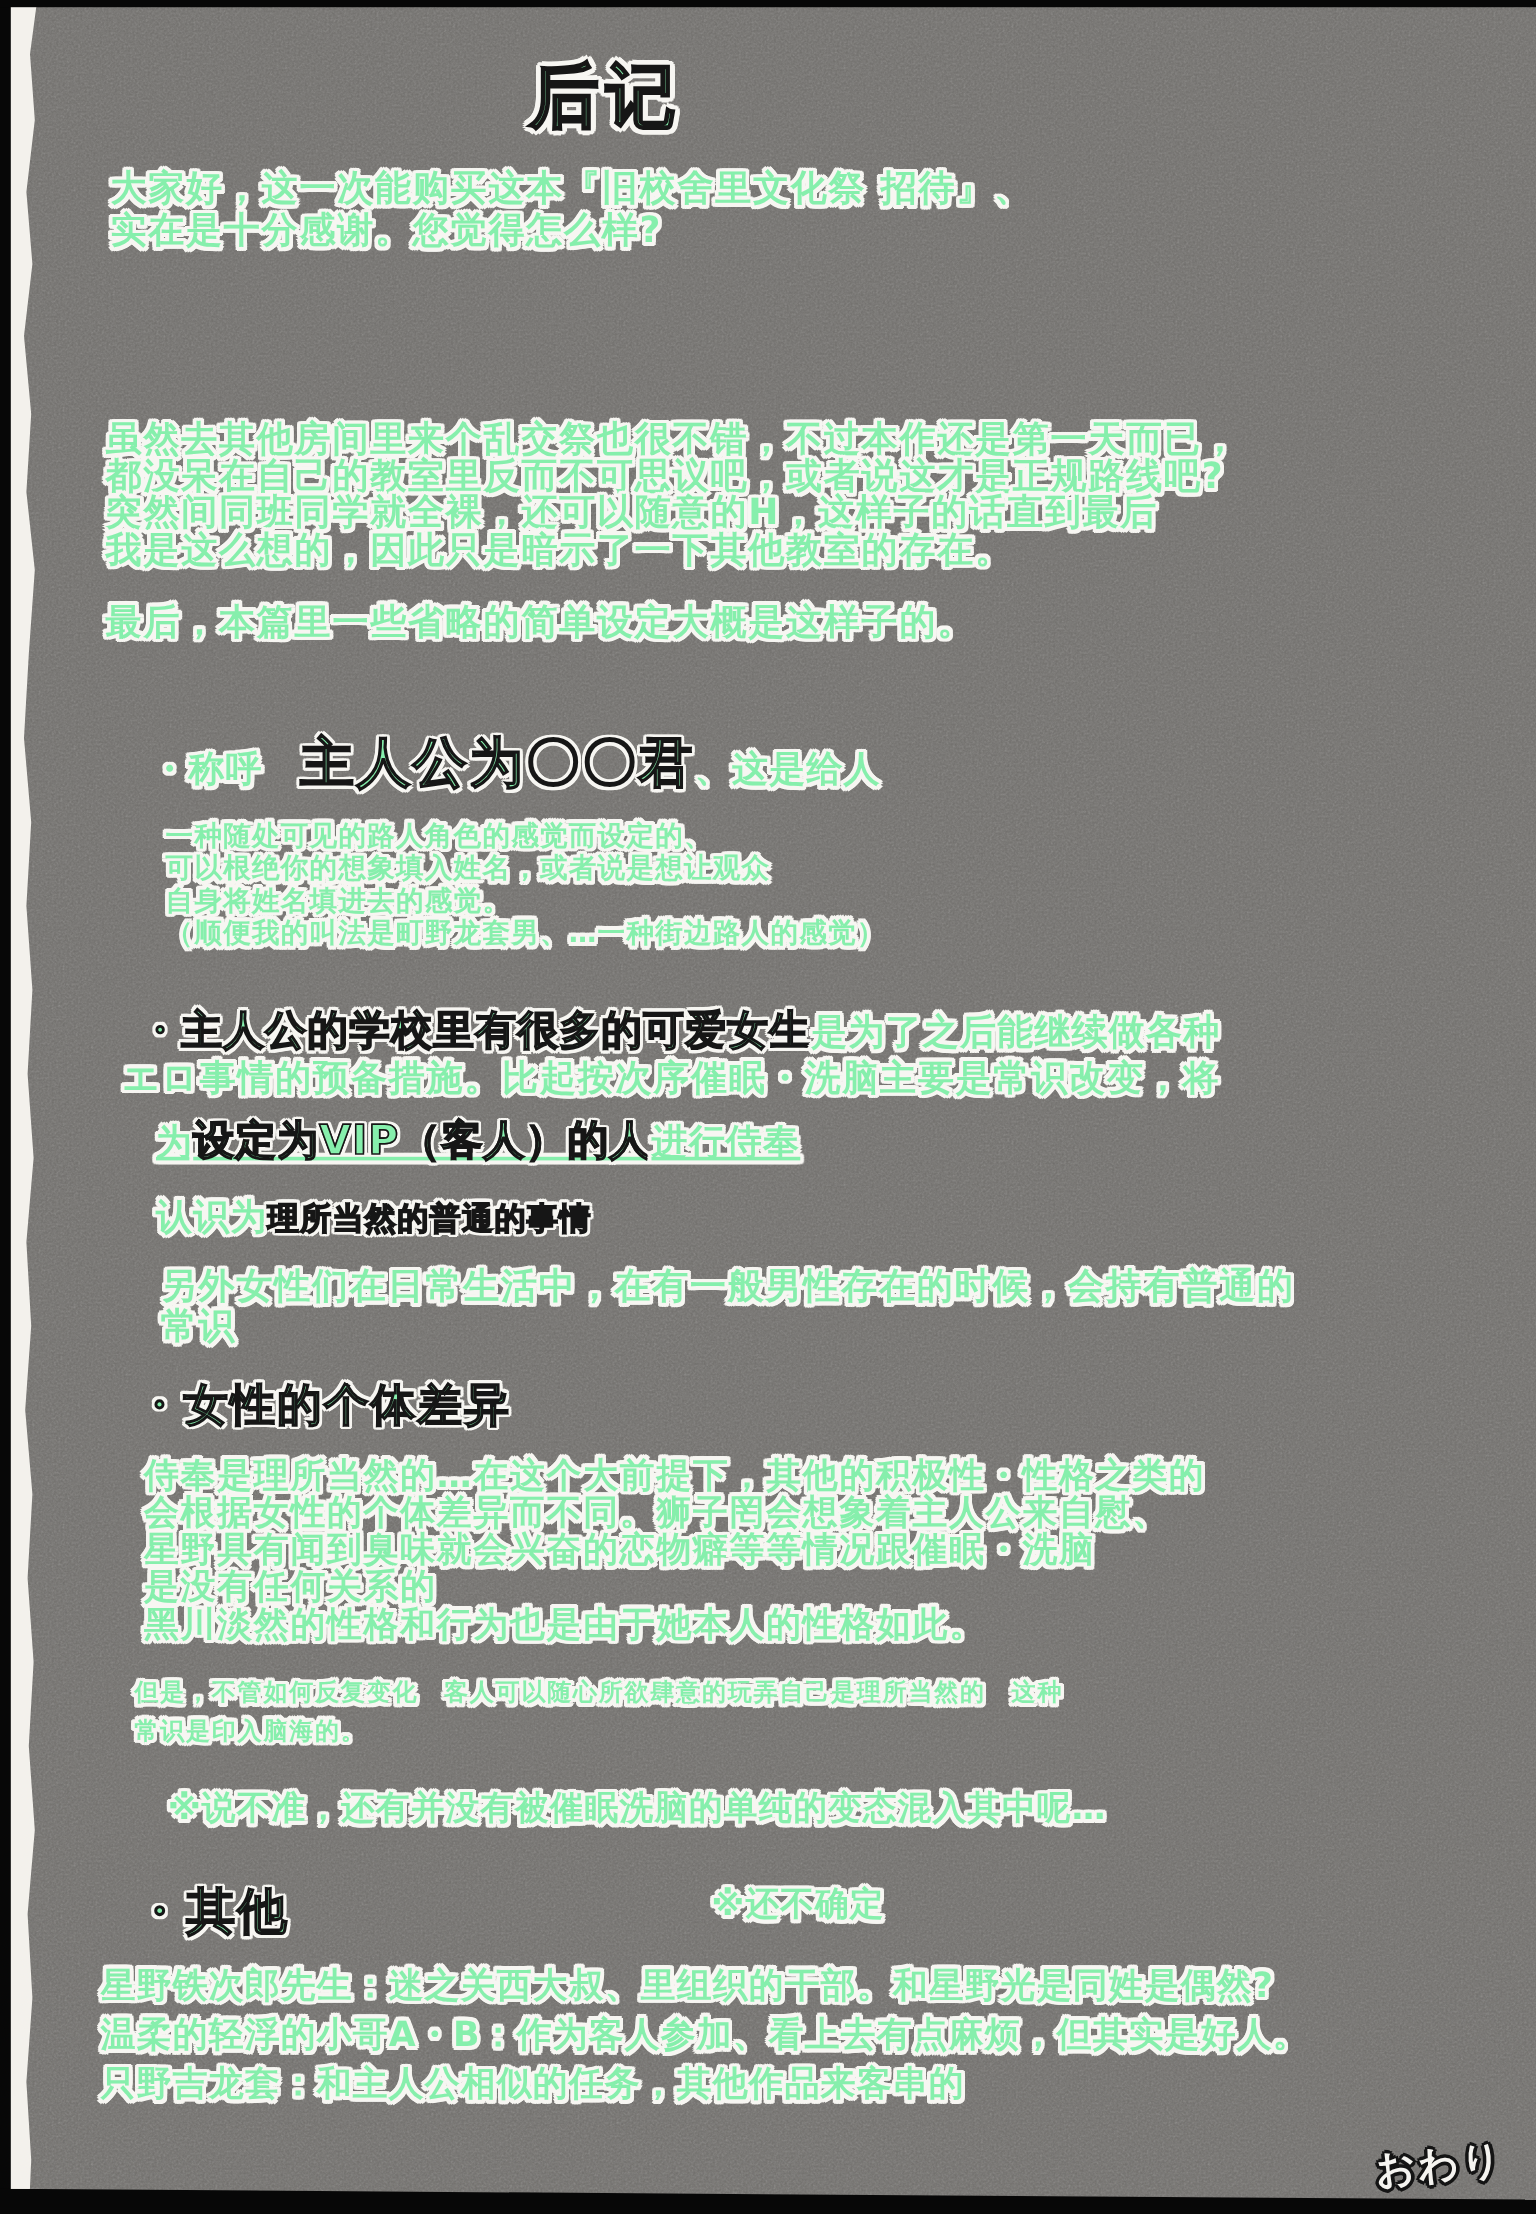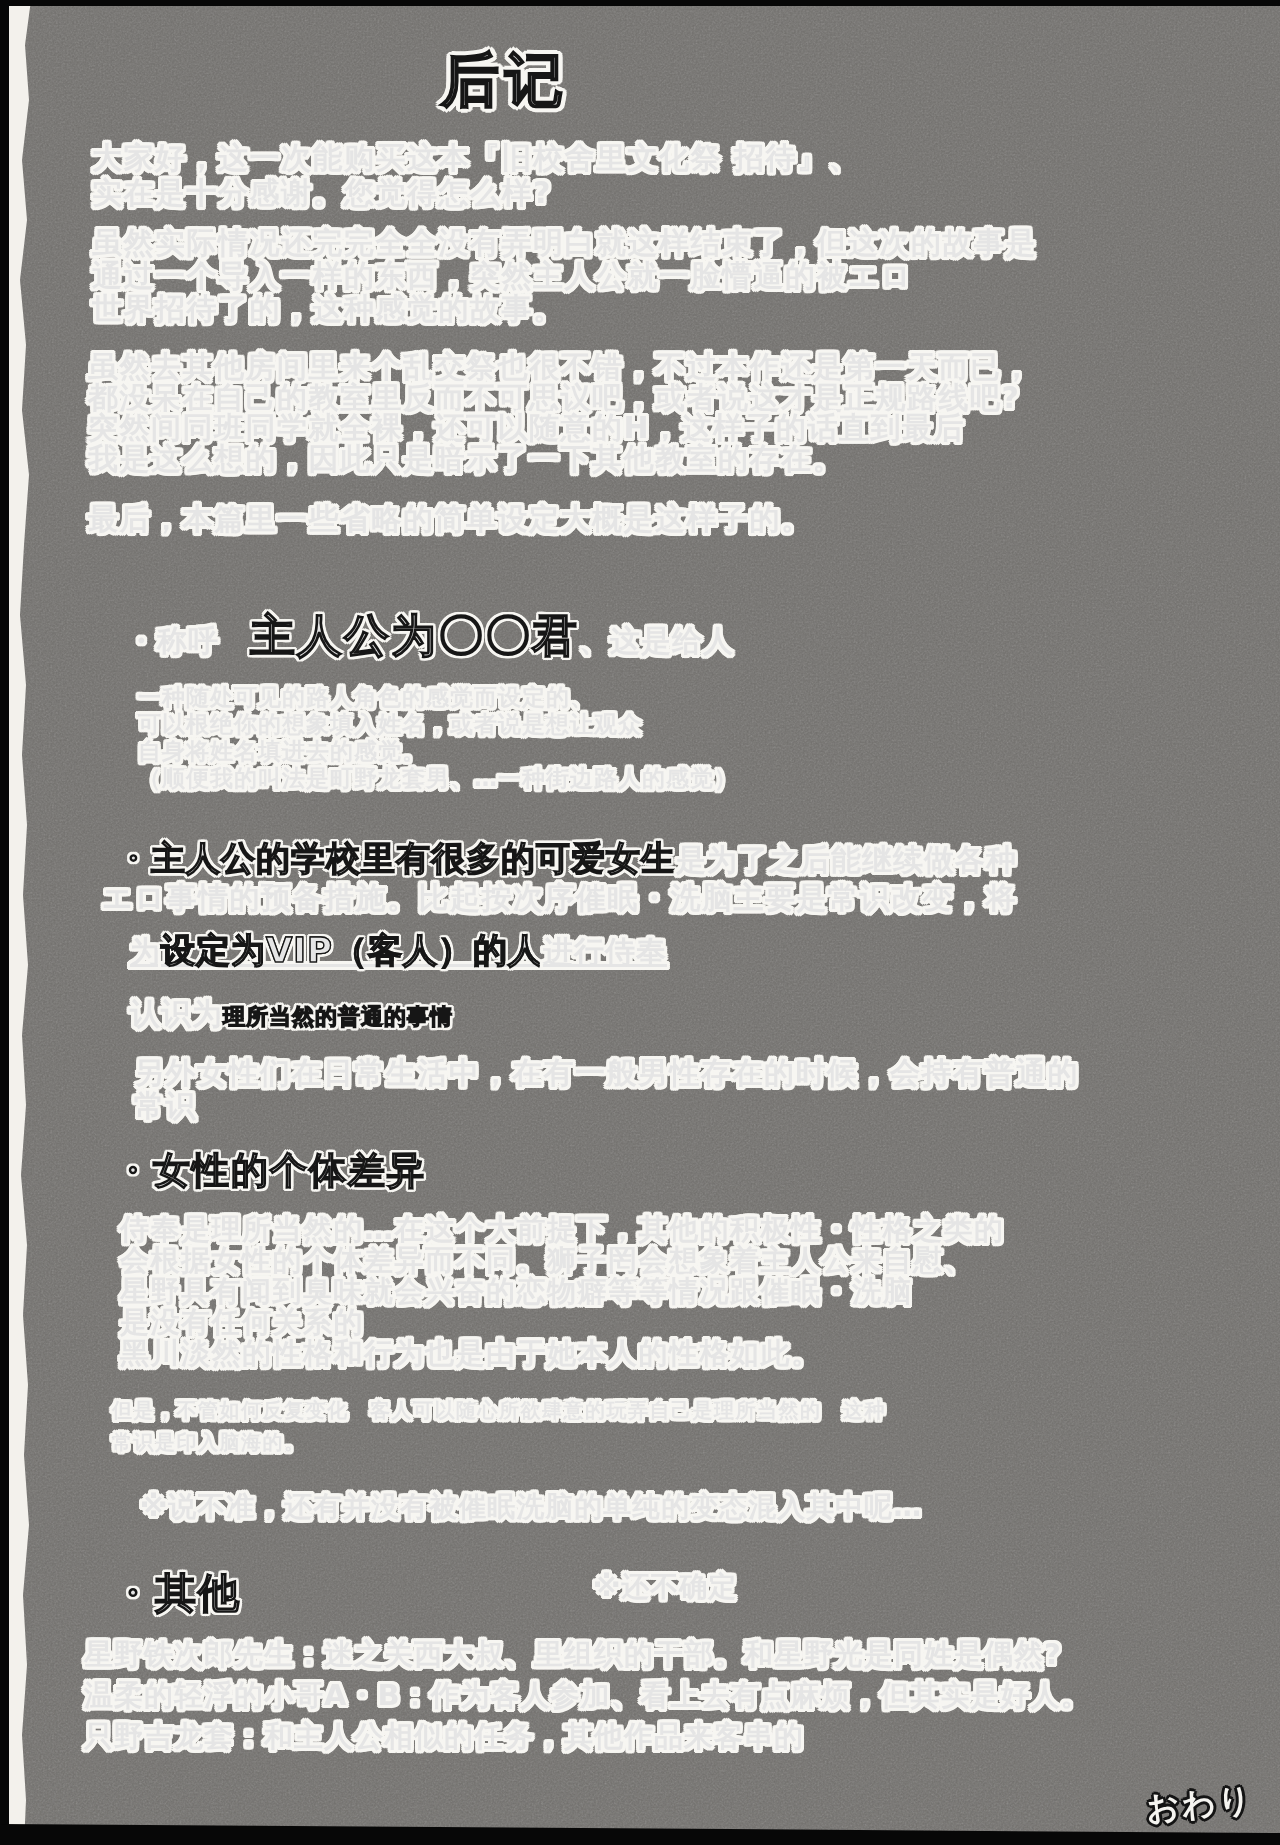--- a/index.html
+++ b/index.html
@@ -17,21 +17,21 @@
     position:absolute;left:0;top:0;width:42px;height:1845px;z-index:2;
     background:#f3f1ec;
     clip-path:polygon(0px 0px,31px 0px,25px 45px,29px 100px,22px 160px,27px 220px,20px 280px,26px 345px,22px 410px,29px 475px,24px 545px,20px 615px,26px 685px,22px 755px,27px 825px,23px 895px,28px 965px,22px 1035px,26px 1105px,21px 1175px,27px 1245px,23px 1315px,28px 1385px,24px 1455px,29px 1525px,23px 1595px,27px 1665px,22px 1735px,26px 1800px,24px 1845px,0px 1845px);
   }
   .edge-left{position:absolute;left:0;top:0;width:9px;height:1845px;background:#070707;z-index:3;}
   .edge-top{position:absolute;left:0;top:0;width:1280px;height:6px;background:#070707;z-index:3;}
   .edge-bottom{
     position:absolute;inset:0;z-index:3;background:#070707;
     clip-path:polygon(0px 1824px,1280px 1833px,1280px 1845px,0px 1845px);
   }
-  .txt{position:absolute;z-index:4;color:#e5e5e5;}
+  .txt{position:absolute;z-index:4;color:#86efac;}
   .ln{white-space:nowrap;}
   
   .o3, .o3 .ln, .o3 span{
     text-shadow:
       3px 0 0 #f7f6f2,-3px 0 0 #f7f6f2,0 3px 0 #f7f6f2,0 -3px 0 #f7f6f2,
       2px 2px 0 #f7f6f2,-2px 2px 0 #f7f6f2,2px -2px 0 #f7f6f2,-2px -2px 0 #f7f6f2,
       3px 2px 0 #f7f6f2,-3px 2px 0 #f7f6f2,3px -2px 0 #f7f6f2,-3px -2px 0 #f7f6f2,
       2px 3px 0 #f7f6f2,-2px 3px 0 #f7f6f2,2px -3px 0 #f7f6f2,-2px -3px 0 #f7f6f2;
   }
   .o5{
@@ -50,21 +50,21 @@
   .p4{left:88px;top:502px;line-height:34px;}
   .naming-line{left:126px;top:606px;font-size:30px;letter-spacing:1px;}
   .naming-line .big{font-size:45px;letter-spacing:2px;}
   .naming-detail{left:138px;top:684px;font-size:23px;letter-spacing:1px;line-height:27px;}
   .school-l1{left:116px;top:836px;font-size:30px;letter-spacing:1px;}
   .school-l1 .hseg{font-size:34px;}
   .school-l2{left:102px;top:878px;}
   .vip-line{left:130px;top:928px;font-size:30px;letter-spacing:1px;text-decoration:underline;}
   .vip-line .hseg{font-size:34px;}
   .know-line{left:130px;top:994px;font-size:30px;letter-spacing:1px;}
-  .know-line .hseg{font-size:22px;}
+  .know-line .hseg{font-size:26px;}
   .extra{left:134px;top:1056px;line-height:33px;}
   .indiv-header{left:114px;top:1146px;font-size:37px;letter-spacing:2px;}
   .indiv-body{left:120px;top:1214px;font-size:29px;letter-spacing:1.5px;line-height:31px;}
   .but-block{left:112px;top:1394px;font-size:20px;letter-spacing:1.5px;line-height:32px;}
   .note1{left:120px;top:1488px;font-size:28px;letter-spacing:1px;margin-left:20px;}
   .note2{left:593px;top:1520px;font-size:28px;letter-spacing:1px;margin-top:48px;}
   .others-header{left:112px;top:1566px;font-size:41px;letter-spacing:2px;}
   .entries{left:84px;top:1634px;font-size:29px;letter-spacing:1px;line-height:41px;}
   .ending{
     left:1146px;top:1782px;font-size:33px;letter-spacing:2px;
@@ -92,25 +92,20 @@
   <div class="edge-top"></div>
   <div class="edge-bottom"></div>
 
   <div class="txt title o5">后记</div>
 
   <div class="txt body p1 o3">
     <div class="ln">大家好，这一次能购买这本『旧校舍里文化祭 招待』、</div>
     <div class="ln">实在是十分感谢。您觉得怎么样?</div>
   </div>
 
-  <div class="txt body p2 o3">
-    <div class="ln">虽然实际情况还完完全全没有弄明白就这样结束了，但这次的故事是</div>
-    <div class="ln">通过一个导入一样的东西，突然主人公就一脸懵逼的被エロ</div>
-    <div class="ln">世界招待了的，这种感觉的故事。</div>
-  </div>
 
   <div class="txt body p3 o3">
     <div class="ln">虽然去其他房间里来个乱交祭也很不错，不过本作还是第一天而已，</div>
     <div class="ln">都没呆在自己的教室里反而不可思议吧，或者说这才是正规路线吧?</div>
     <div class="ln">突然间同班同学就全裸，还可以随意的H，这样子的话直到最后</div>
     <div class="ln">我是这么想的，因此只是暗示了一下其他教室的存在。</div>
   </div>
 
   <div class="txt body p4 o3">
     <div class="ln">最后，本篇里一些省略的简单设定大概是这样子的。</div>

